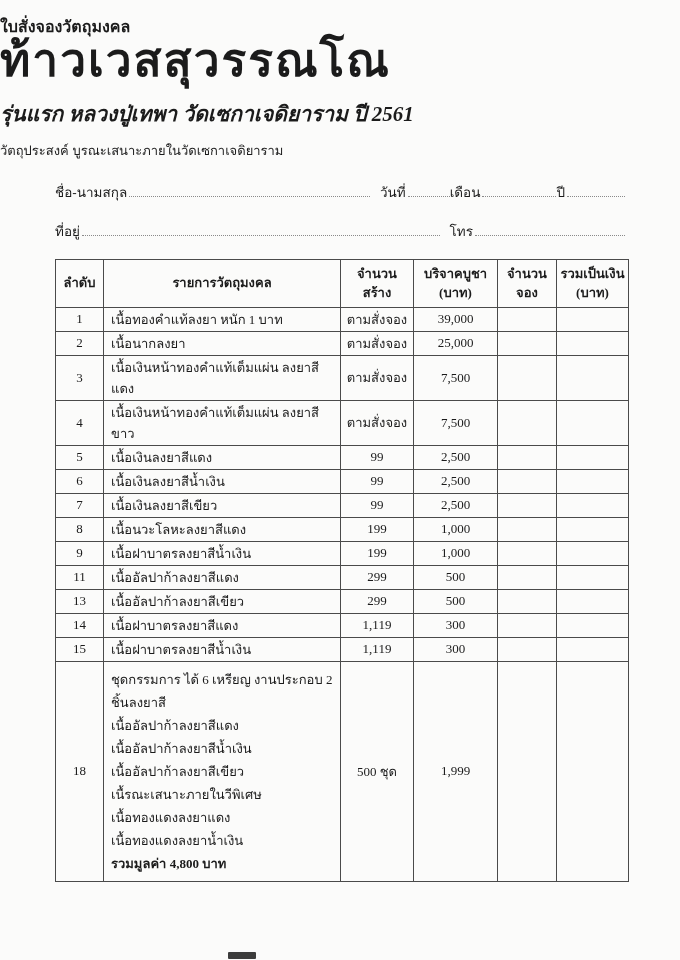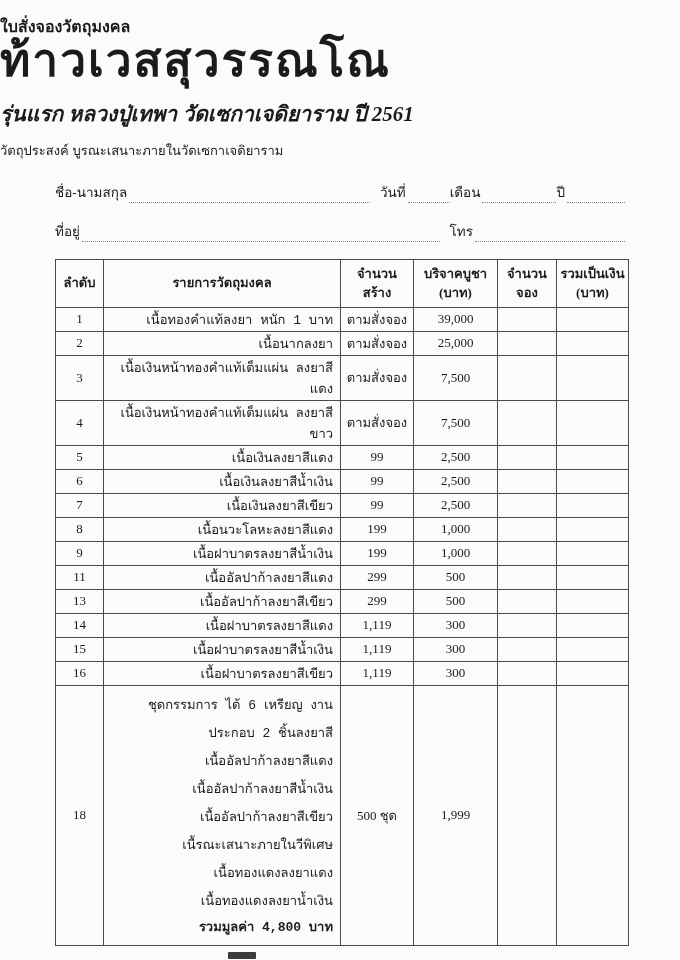--- a/index.html
+++ b/index.html
@@ -10,37 +10,37 @@
   }
   .page{position:absolute;inset:0;}
   .center{}
   .form-type{font-size:16px;font-weight:bold;margin-top:14px;}
   .main-title{
     font-size:46px;font-weight:bold;letter-spacing:2px;margin-top:0px;line-height:1.1;font-family:Liberation Mono, monospace;
   }
   .subtitle{font-size:21px;font-weight:bold;font-style:italic;margin-top:7px;}
   .purpose{font-size:13px;margin-top:10px;font-family:"Liberation Sans","DejaVu Sans",sans-serif;}
   .form-area{margin:20px 55px 0 55px;font-family:"Liberation Sans","DejaVu Sans",sans-serif;font-size:13.5px;}
-  .form-row{display:flex;align-items:flex-end;margin-bottom:17px;}
+  .form-row{display:flex;align-items:flex-start;margin-bottom:17px;}
   .form-row .lbl{white-space:nowrap;padding-right:2px;}
   .dotline{border-bottom:1.5px dotted #8a8a8a;height:15px;}
   .dot-flex{flex:1;}
   .dot-40{width:42px;}.dot-70{width:74px;}.dot-55{width:58px;}.dot-120{width:150px;}
   .gap{width:10px;}
   table.order{
     margin:4px 0 0 55px;width:573px;border-collapse:collapse;table-layout:fixed;
     font-size:13px;
   }
   table.order th, table.order td{border:1px solid #4a4a4a;}
   table.order th{font-weight:bold;padding:4px 2px;line-height:1.5;text-align:center;}
   td.c-no{text-align:center;height:22px;padding:0 2px;}
-  td.c-item{text-align:right;padding:1px 7px;font-family:Liberation Mono, monospace;}
+  td.c-item{text-align:left;padding:1px 7px;}
   td.c-qty, td.c-price, td.c-res, td.c-tot{text-align:center;padding:0 2px;}
   tr.big-row td.c-item{vertical-align:top;padding:6px 7px;}
-  .item-line{line-height:28px;}
+  .item-line{line-height:23px;}
   .item-summary{line-height:23px;font-weight:bold;}
   .scan-artifact{
     position:absolute;left:228px;top:952px;width:28px;height:7px;background:#3c3c3c;border-radius:1px;
   }
 </style>
 </head>
 <body>
 
 <div class="page">
 
@@ -203,28 +203,20 @@
           <td class="c-tot"></td>
         </tr>
         <tr class="data-row">
           <td class="c-no">15</td>
           <td class="c-item">เนื้อฝาบาตรลงยาสีน้ำเงิน</td>
           <td class="c-qty">1,119</td>
           <td class="c-price">300</td>
           <td class="c-res"></td>
           <td class="c-tot"></td>
         </tr>
-        <tr class="data-row">
-          <td class="c-no">16</td>
-          <td class="c-item">เนื้อฝาบาตรลงยาสีเขียว</td>
-          <td class="c-qty">1,119</td>
-          <td class="c-price">300</td>
-          <td class="c-res"></td>
-          <td class="c-tot"></td>
-        </tr>
         <tr class="big-row">
           <td class="c-no">18</td>
           <td class="c-item">
             <div class="item-line">ชุดกรรมการ ได้ 6 เหรียญ งานประกอบ 2 ชิ้นลงยาสี</div>
             <div class="item-line">เนื้ออัลปาก้าลงยาสีแดง</div>
             <div class="item-line">เนื้ออัลปาก้าลงยาสีน้ำเงิน</div>
             <div class="item-line">เนื้ออัลปาก้าลงยาสีเขียว</div>
             <div class="item-line">เนื้รณะเสนาะภายในวีพิเศษ</div>
             <div class="item-line">เนื้อทองแดงลงยาแดง</div>
             <div class="item-line">เนื้อทองแดงลงยาน้ำเงิน</div>

